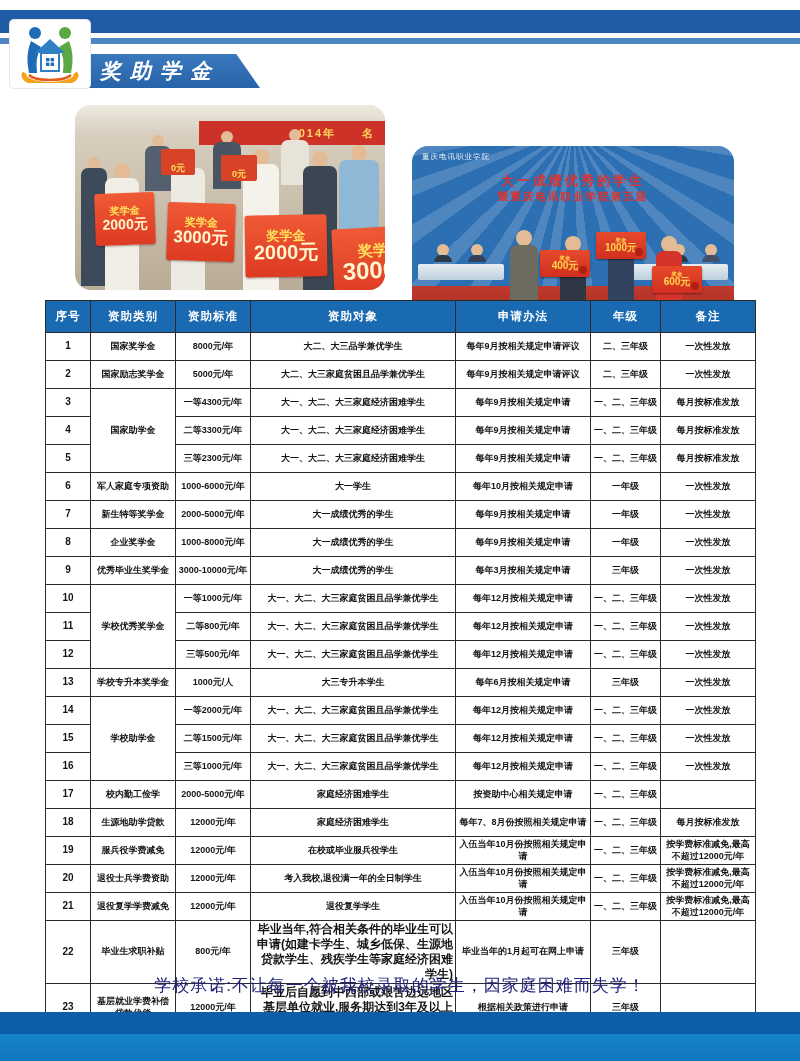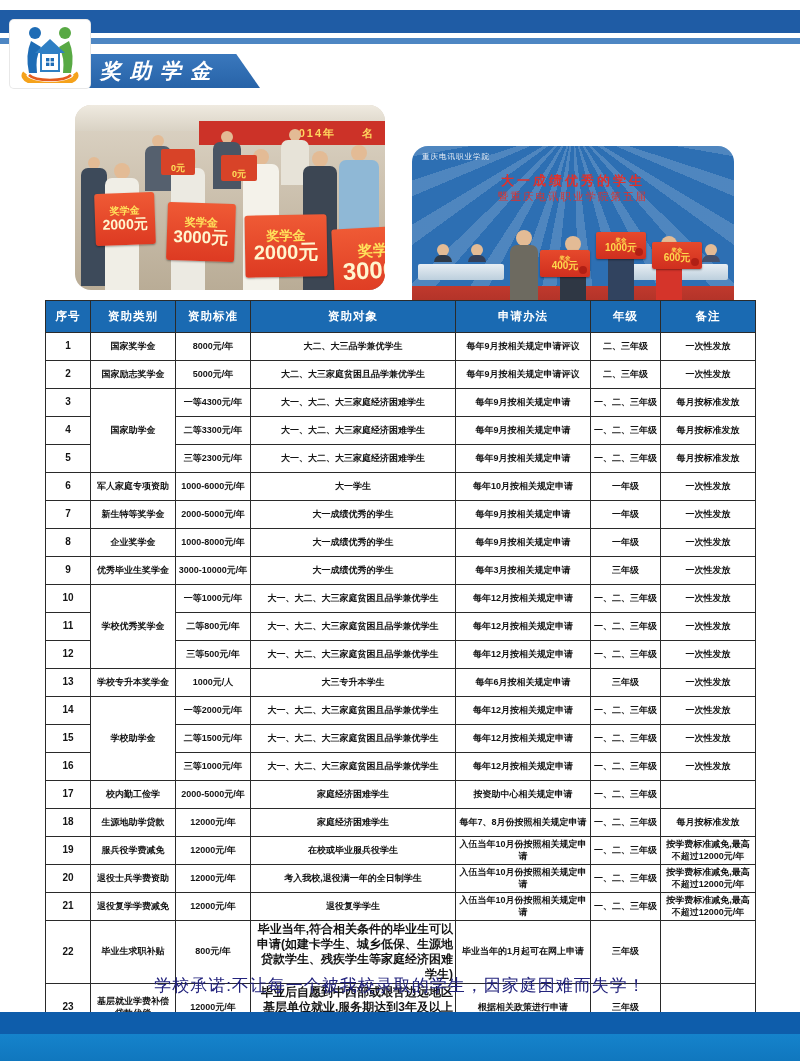--- a/index.html
+++ b/index.html
@@ -38,21 +38,21 @@
   .sign .lb{color:#ffe05a;font-weight:bold;}
   .sign .am{color:#fff6cf;font-weight:bold;}
   .backsign{position:absolute;background:#d84328;border-radius:2px;color:#ffe05a;font-weight:bold;
             display:flex;align-items:flex-end;justify-content:center;font-size:9px;}
 
   .rphoto{left:412px;top:110px;width:322px;height:180px;background:#2d6fb3;margin-top:36px;}
   .rp-rays{position:absolute;inset:0;
            background:repeating-conic-gradient(from 195deg at 50% -10%,rgba(255,255,255,.16) 0 5deg,rgba(255,255,255,0) 5deg 13deg);}
   .rp-venue{position:absolute;left:10px;top:6px;color:#e9eff6;font-size:7.5px;letter-spacing:1px;}
   .rp-l1{position:absolute;left:0;top:26px;width:100%;text-align:center;color:#e0312b;font-size:13px;font-weight:bold;letter-spacing:3px;}
-  .rp-l2{position:absolute;left:0;top:44px;width:100%;text-align:center;color:#e0312b;font-size:10.5px;font-weight:normal;letter-spacing:2px;}
+  .rp-l2{position:absolute;left:0;top:44px;width:100%;text-align:center;color:#e0312b;font-size:10.5px;font-weight:bold;letter-spacing:2px;}
   .rp-title{position:absolute;left:0;top:58px;width:100%;text-align:center;color:#d7261f;font-size:21px;font-weight:bold;letter-spacing:2px;
             text-shadow:0 0 1px rgba(255,255,255,.45);white-space:nowrap;}
   .rp-table{position:absolute;top:118px;height:16px;background:linear-gradient(180deg,#e8eef3,#bccfdd);border-radius:2px;}
   .rp-carpet{position:absolute;left:0;bottom:0;width:100%;height:40px;background:linear-gradient(180deg,#c0392d,#9c2a22);}
   .rsign{position:absolute;width:50px;height:27px;background:linear-gradient(180deg,#e6492c,#d02f1e);border-radius:2px;
          display:flex;flex-direction:column;align-items:center;justify-content:center;line-height:1;
          box-shadow:0 1px 2px rgba(0,0,0,.4);}
   .rsign .lb{color:#ffd94d;font-size:5.5px;font-weight:bold;}
   .rsign .am{color:#ffd94d;font-size:10px;font-weight:bold;}
   .rsign .seal{position:absolute;right:3px;bottom:3px;width:8px;height:8px;border-radius:50%;background:#b01f14;}
@@ -158,21 +158,21 @@
     <div class="rsign" style="left:128px;top:104px;">
       <span class="lb">奖金</span>
       <span class="am">400元</span>
       <span class="seal"></span>
     </div>
     <div class="rsign" style="left:184px;top:86px;">
       <span class="lb">奖金</span>
       <span class="am">1000元</span>
       <span class="seal"></span>
     </div>
-    <div class="rsign" style="left:240px;top:96px;">
+    <div class="rsign" style="left:240px;top:120px;">
       <span class="lb">奖金</span>
       <span class="am">600元</span>
       <span class="seal"></span>
     </div>
   </div>
 
   <table class="aid-table">
     <colgroup>
       <col class="col-no">
         <col class="col-cat">

